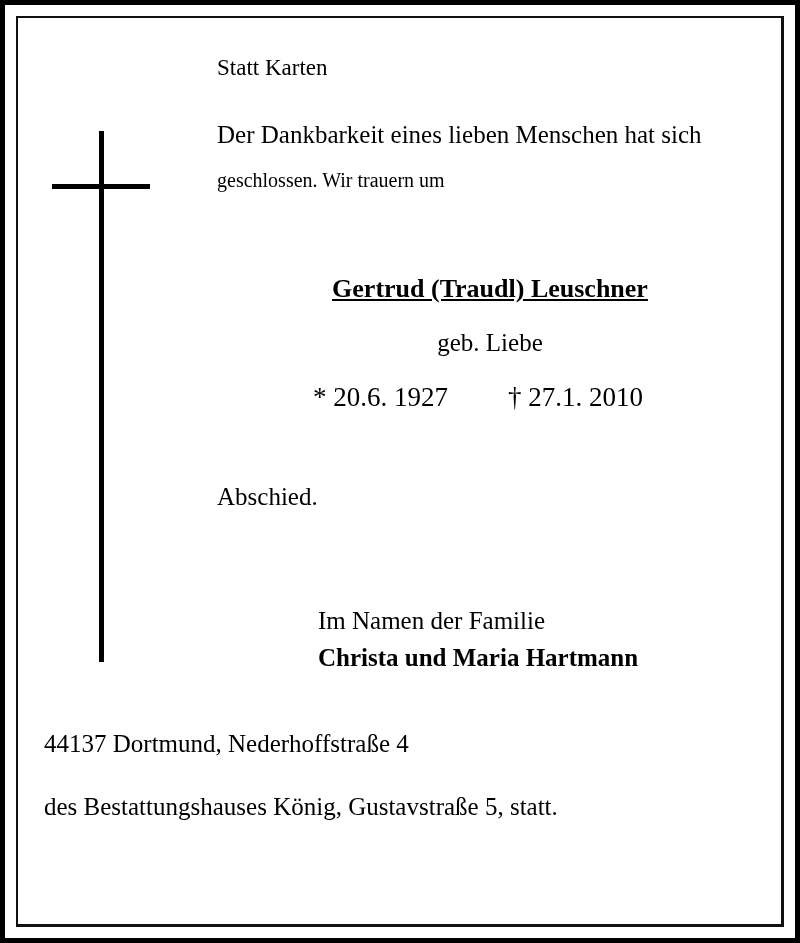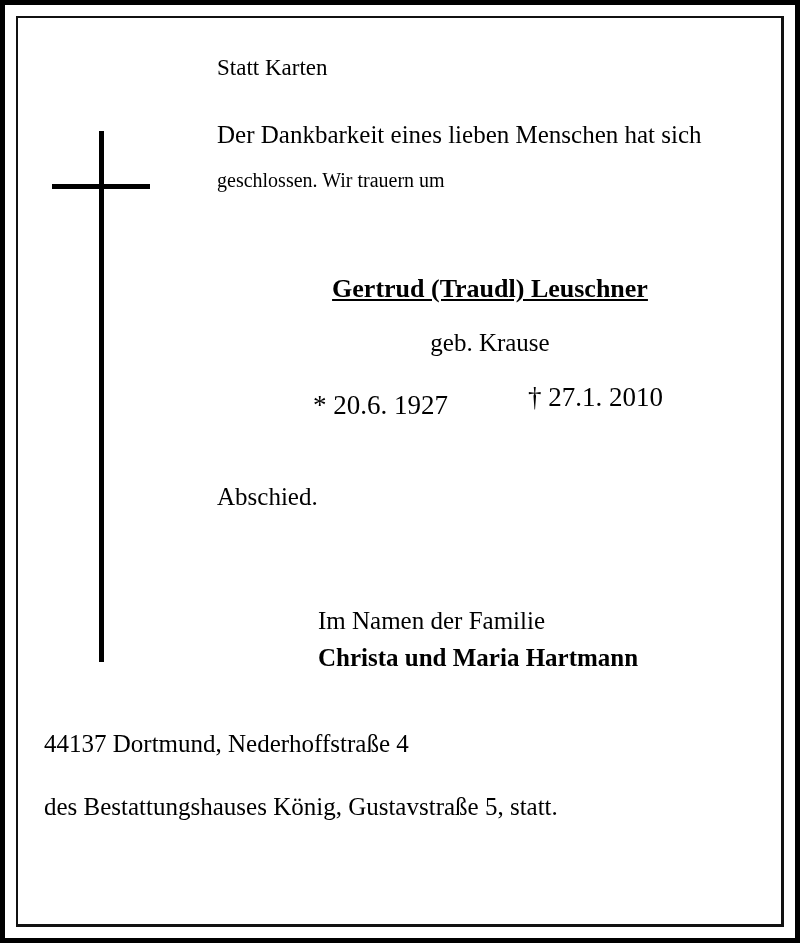--- a/index.html
+++ b/index.html
@@ -9,22 +9,22 @@
     .cross-v { position: absolute; left: 99px; top: 131px; width: 5px; height: 531px; background: #000; }
     .cross-h { position: absolute; left: 52px; top: 184px; width: 98px; height: 5px; background: #000; }
     .t { position: absolute; white-space: nowrap; line-height: 1; }
     .statt { left: 217px; top: 56px; font-size: 23px; }
     .intro1 { left: 217px; top: 122px; font-size: 25px; }
     .intro2 { left: 217px; top: 170px; font-size: 20px; }
     .name-wrap { position: absolute; left: 200px; width: 580px; top: 276px; text-align: center; }
     .name-wrap .nm { font-size: 26px; font-weight: bold; line-height: 1; white-space: nowrap; text-decoration: underline; }
     .maiden-wrap { position: absolute; left: 200px; width: 580px; top: 330px; text-align: center; font-size: 25px; line-height: 1; }
     .dates { position: absolute; top: 384px; font-size: 27px; line-height: 1; white-space: nowrap; }
-    .dates .born { position: absolute; left: 313px; margin-top: 8px; }
-    .dates .died { position: absolute; left: 508px; margin-left: 20px; }
+    .dates .born { position: absolute; left: 313px; }
+    .dates .died { position: absolute; left: 508px; }
     .farewell { left: 217px; top: 480px; font-size: 25px; line-height: 33px; white-space: normal; width: 520px; }
     .family-intro { left: 318px; top: 608px; font-size: 25px; }
     .family-names { left: 318px; top: 645px; font-size: 25px; font-weight: bold; }
     .address { left: 44px; top: 731px; font-size: 25px; }
     .service { left: 44px; top: 790px; font-size: 25px; line-height: 33px; white-space: normal; width: 720px; }
     .service span { display: block; white-space: nowrap; }
   </style>
 </head>
 <body>
 
@@ -37,21 +37,21 @@
   <div class="cross-h"></div>
 </div>
 
 <div class="t statt">Statt Karten</div>
 <div class="t intro1">Der Dankbarkeit eines lieben Menschen hat sich</div>
 <div class="t intro2">geschlossen. Wir trauern um</div>
 
 <div class="name-wrap">
   <span class="nm">Gertrud (Traudl) Leuschner</span>
 </div>
-<div class="maiden-wrap">geb. Krause</div>
+<div class="maiden-wrap">geb. Liebe</div>
 
 <div class="dates">
   <span class="born">* 20.6. 1927</span>
   <span class="died">† 27.1. 2010</span>
 </div>
 
 <div class="t farewell">
   <div>Abschied.</div>
 </div>
 

